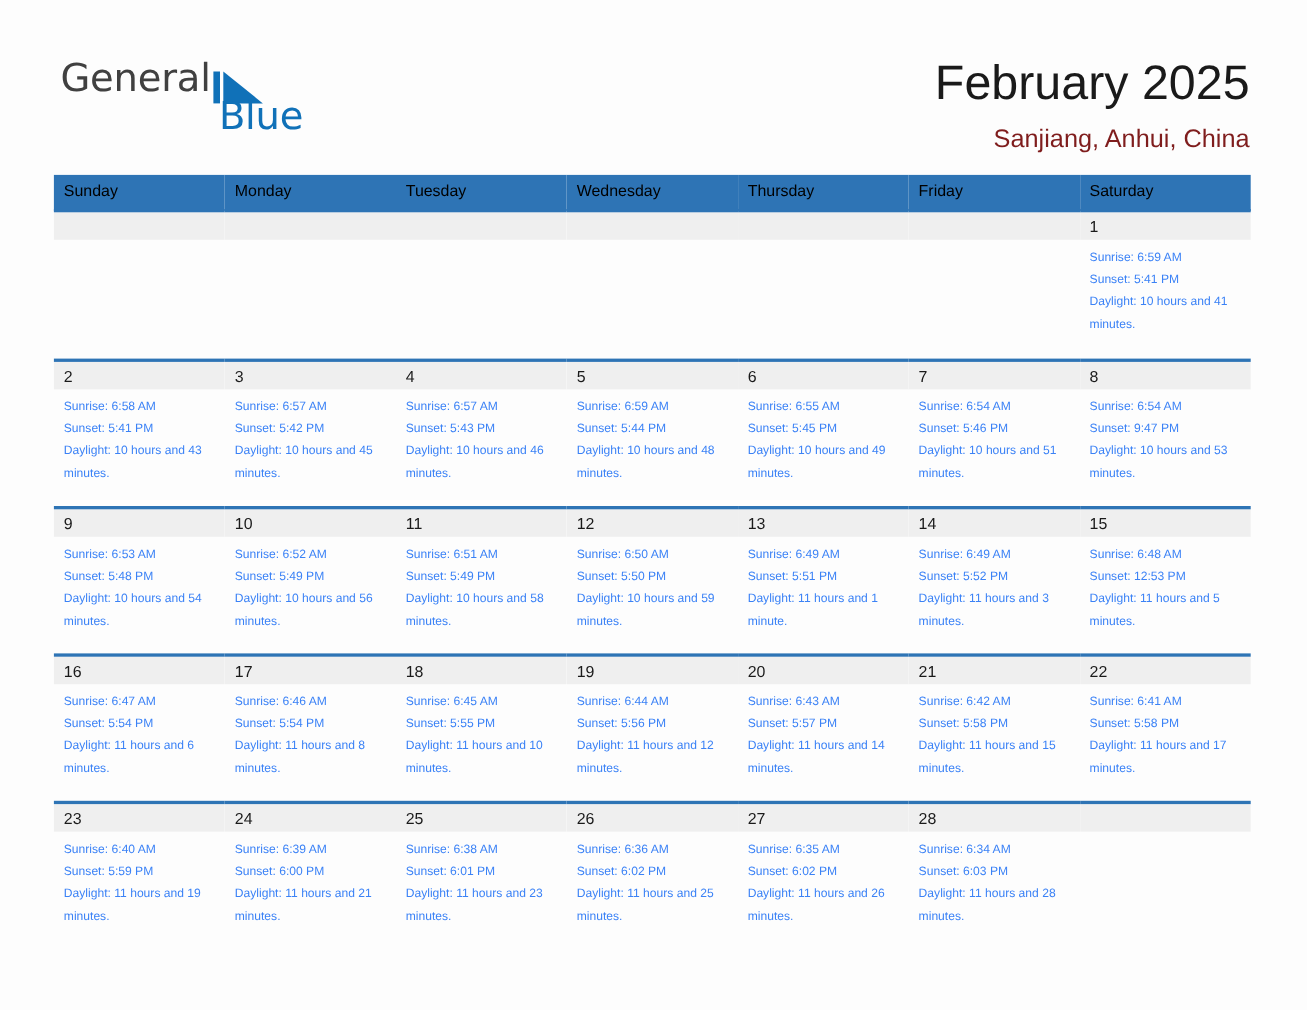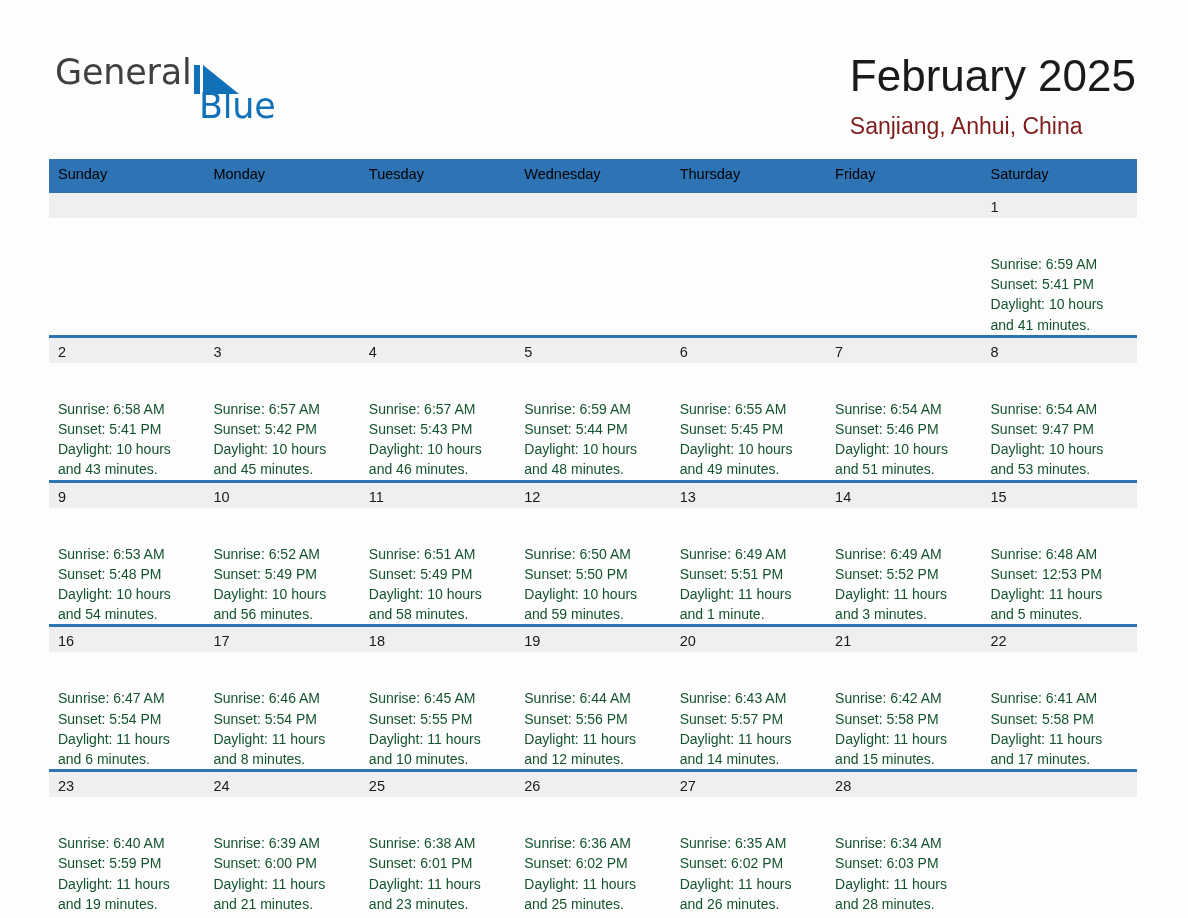--- a/index.html
+++ b/index.html
@@ -71,21 +71,21 @@
     color: #1071b8;
     font-family: "DejaVu Sans", sans-serif;
     font-weight: 400;
     line-height: 40px;
   }
 
   .title-block {
     position: absolute;
     right: 52px;
     top: 50px;
-    text-align: left;
+    text-align: right;
   }
   .month-title {
     font-size: 44px;
     font-weight: 400;
     color: #1a1a1a;
     line-height: 52px;
     letter-spacing: 0px;
     white-space: nowrap;
   }
   .location-title {
@@ -142,24 +142,23 @@
     font-size: 14.5px;
     line-height: 22px;
     color: #1a1a1a;
     box-sizing: border-box;
   }
   .daynum-band.empty {
     color: transparent;
   }
   .day-info {
     padding: 6px 8px 0 9px;
-    font-size: 14px;
+    font-size: 11px;
     line-height: 20.2px;
-    color: #14532d;
-    margin-top: 30px;
+    color: #3b82f6;
   }
   .day-info div {
     white-space: nowrap;
   }
   .day-info .wrapline {
     white-space: normal;
   }
 </style>
 </head>
 <body>

